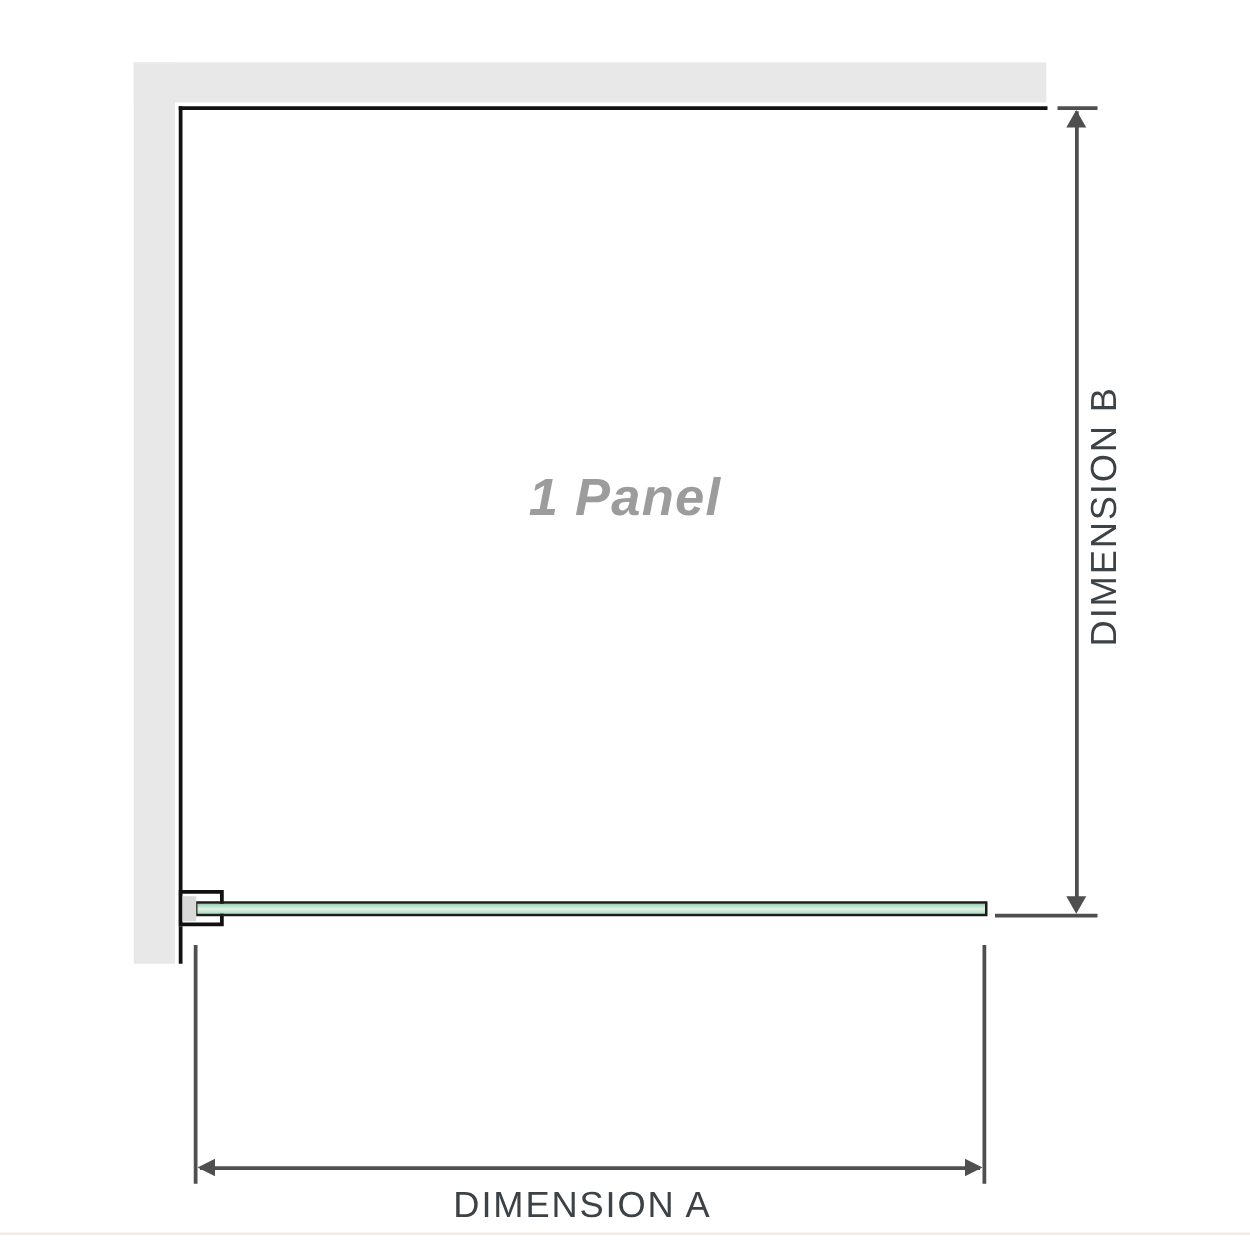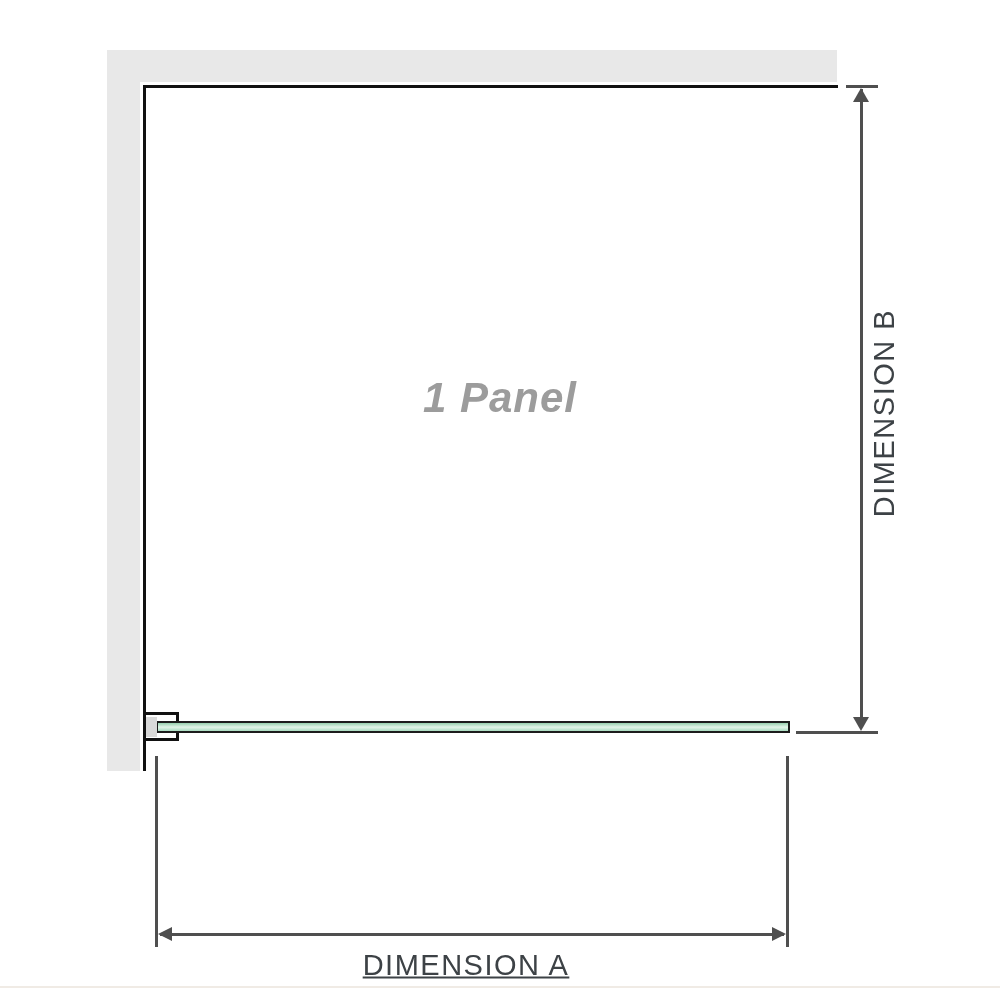--- a/index.html
+++ b/index.html
@@ -124,21 +124,21 @@
   .arrow-right{
     position:absolute;left:772px;top:927px;width:0;height:0;
     border-top:7.5px solid transparent;
     border-bottom:7.5px solid transparent;
     border-left:14px solid var(--dimension-line);
   }
   .dim-a-label{
     position:absolute;left:466px;top:965px;
     transform:translate(-50%,-50%);
     font-size:29px;color:var(--label-text);
-    letter-spacing:1.5px;white-space:nowrap;text-decoration:underline;
+    letter-spacing:1.5px;white-space:nowrap;
   }
   .bottom-rule{
     position:absolute;left:0;top:986px;width:1000px;height:2px;
     background:var(--baseline-rule);
   }
 </style>
 </head>
 <body>
 
 <div class="canvas">

